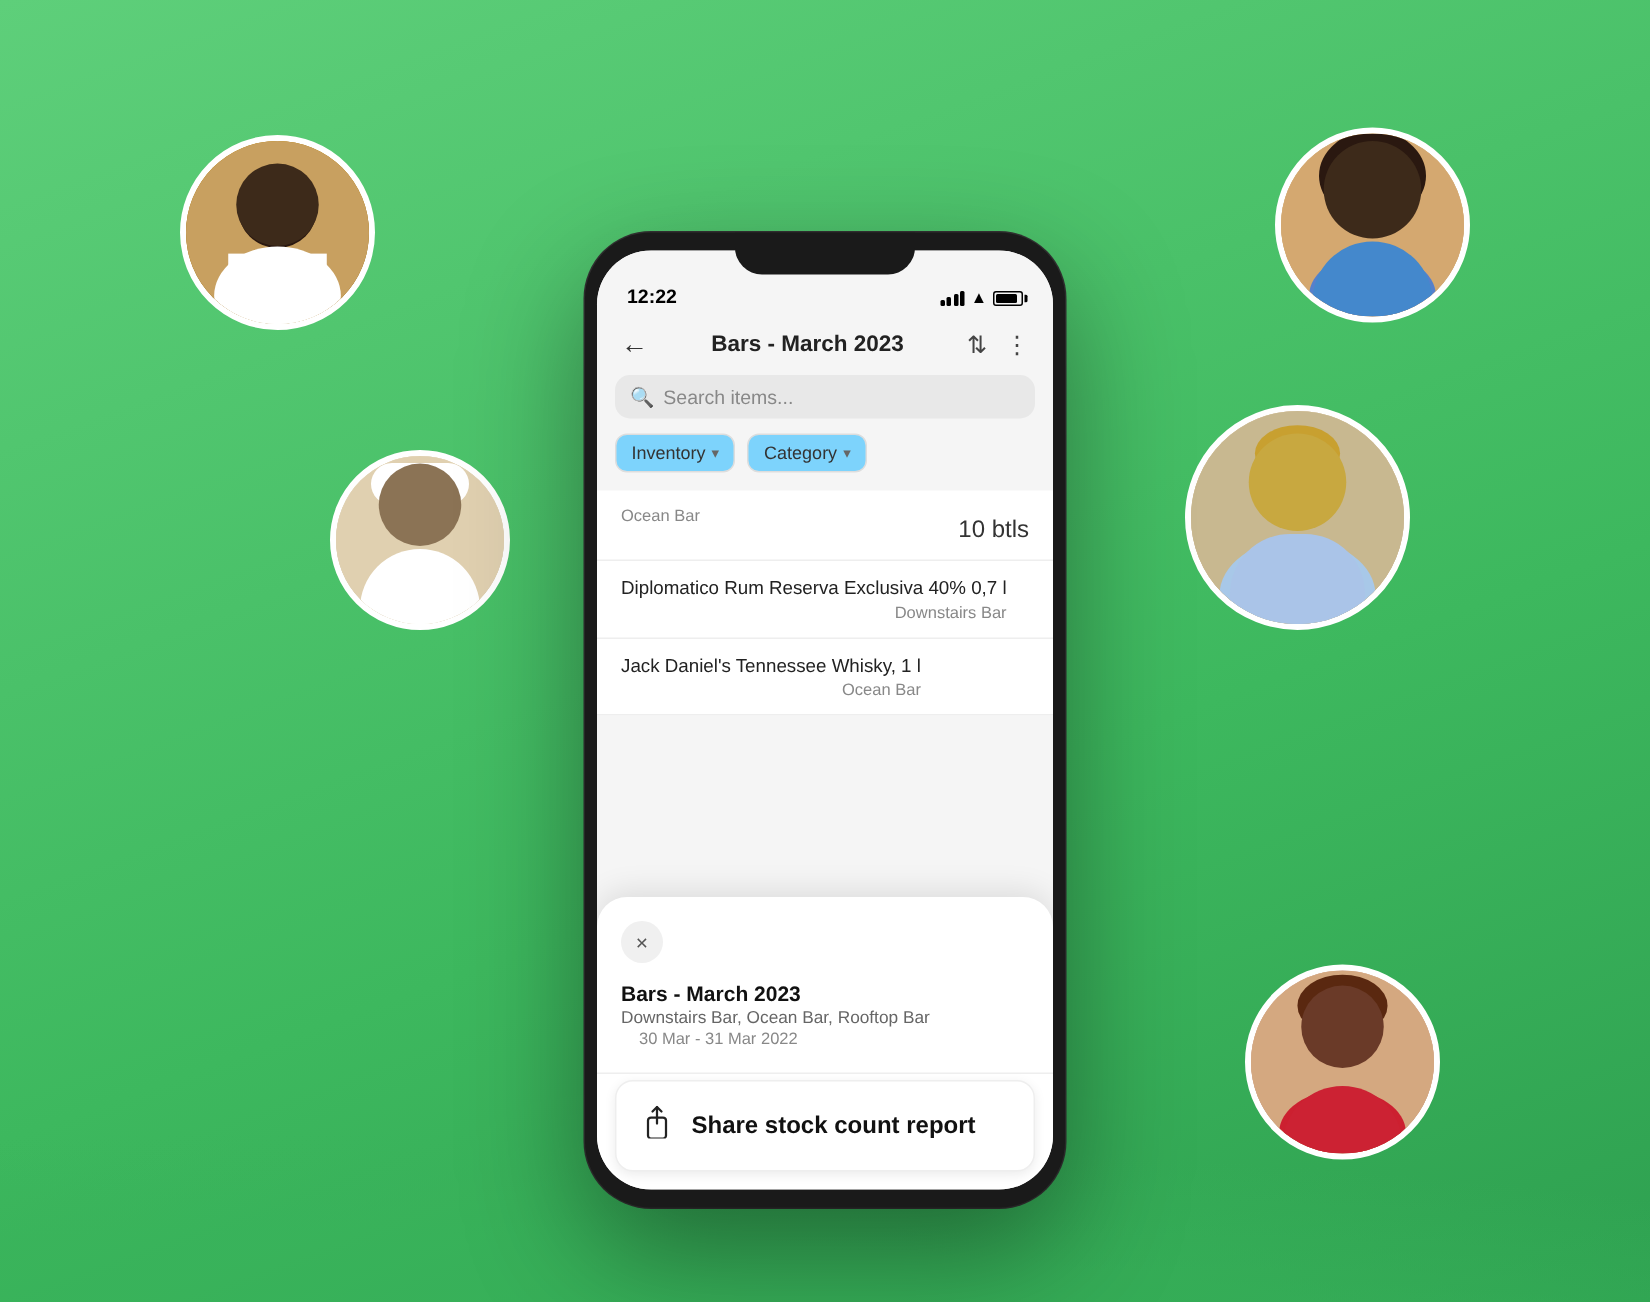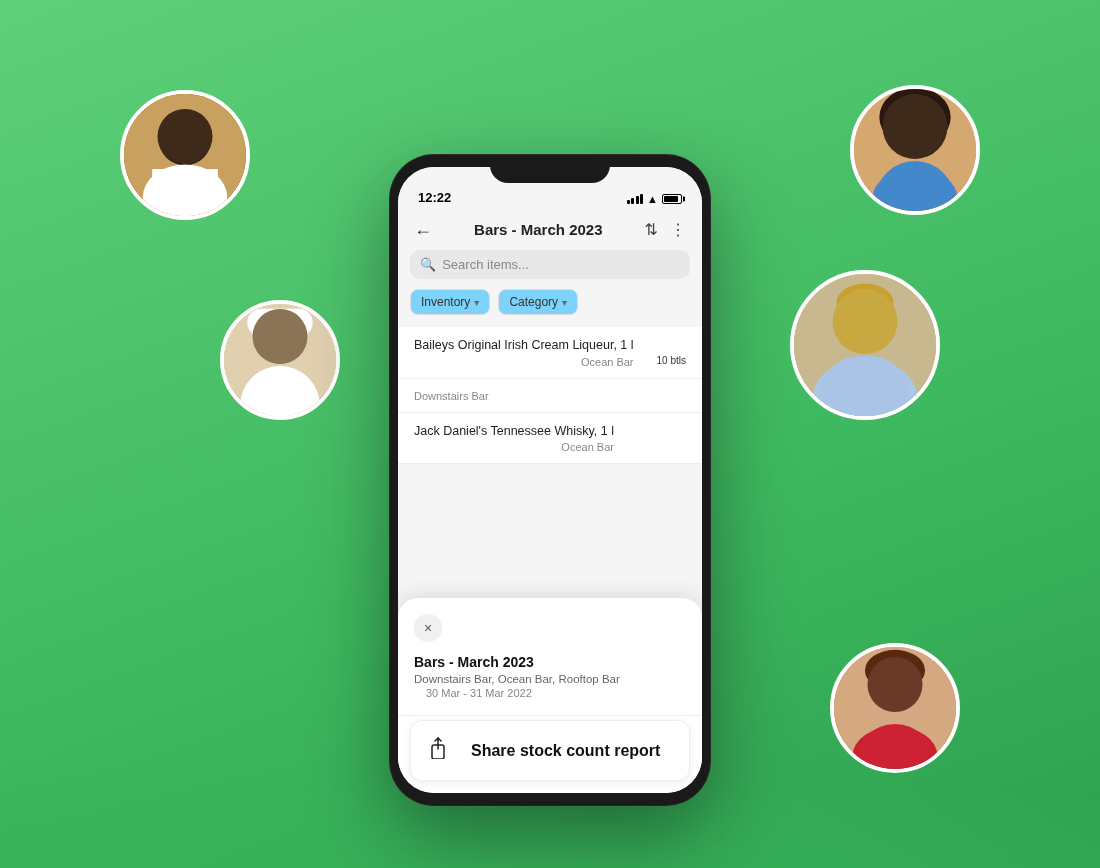--- a/index.html
+++ b/index.html
@@ -450,24 +450,24 @@
     }
 
     .item-location {
       font-size: 11px;
       color: #888;
       margin-top: 1px;
       text-align: right;
     }
 
     .item-count {
-      font-size: 10px;
+      font-size: 16px;
       color: #333;
       white-space: nowrap;
-      margin-top: 18px;
+      margin-top: 8px;
     }
 
     
     .bottom-sheet {
       position: absolute;
       bottom: 0;
       left: 0;
       right: 0;
       background: white;
       border-radius: 20px 20px 0 0;
@@ -551,21 +551,20 @@
     .action-label {
       font-size: 14px;
       color: #222;
       font-weight: 500;
     }
 
     .share-label {
       font-size: 16px;
       font-weight: 600;
       color: #111;
-      margin-left: 10px;
     }
   </style>
 </head>
 <body>
 
 <div class="bg"></div>
 <div class="bg-wave"></div>
 
 <div class="avatar avatar-tl">
   <div class="avatar-face">
@@ -666,27 +665,27 @@
         </div>
         <div class="filter-btn">
           <span>Category</span>
           <span class="filter-chevron">▾</span>
         </div>
       </div>
 
       <div class="items-list">
         <div class="item-row">
           <div class="item-info">
-            <div class="item-name">Baileys Original Irish Cream Liqueur, 1 l</div>
             <div class="item-location">Ocean Bar</div>
           </div>
           <div class="item-count">10 btls</div>
         </div>
         <div class="item-row">
           <div class="item-info">
+            <div class="item-name">Diplomatico Rum Reserva Exclusiva 40% 0,7 l</div>
             <div class="item-location">Downstairs Bar</div>
           </div>
         </div>
         <div class="item-row">
           <div class="item-info">
             <div class="item-name">Jack Daniel's Tennessee Whisky, 1 l</div>
             <div class="item-location">Ocean Bar</div>
           </div>
         </div>
       </div>

